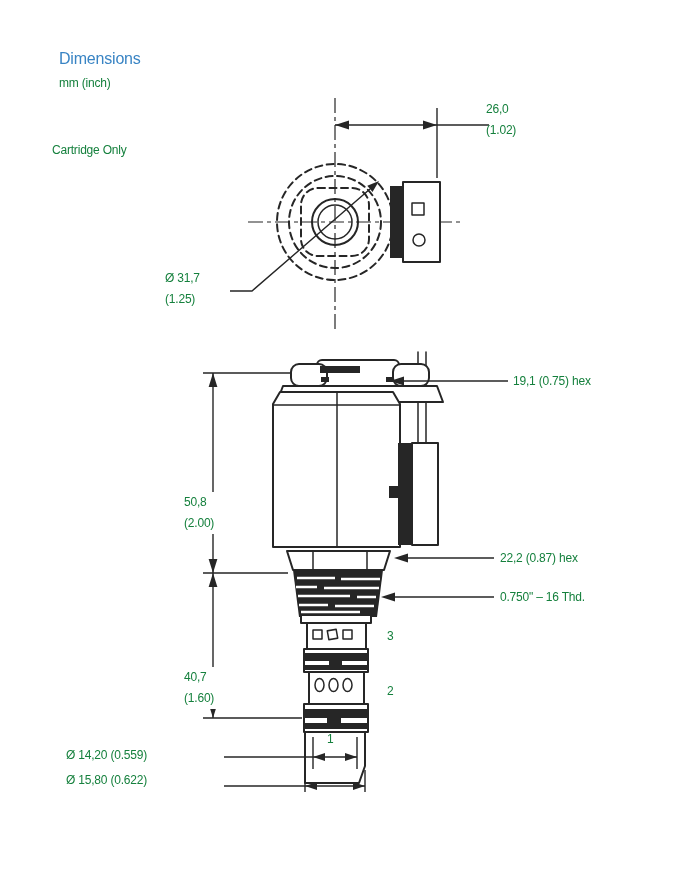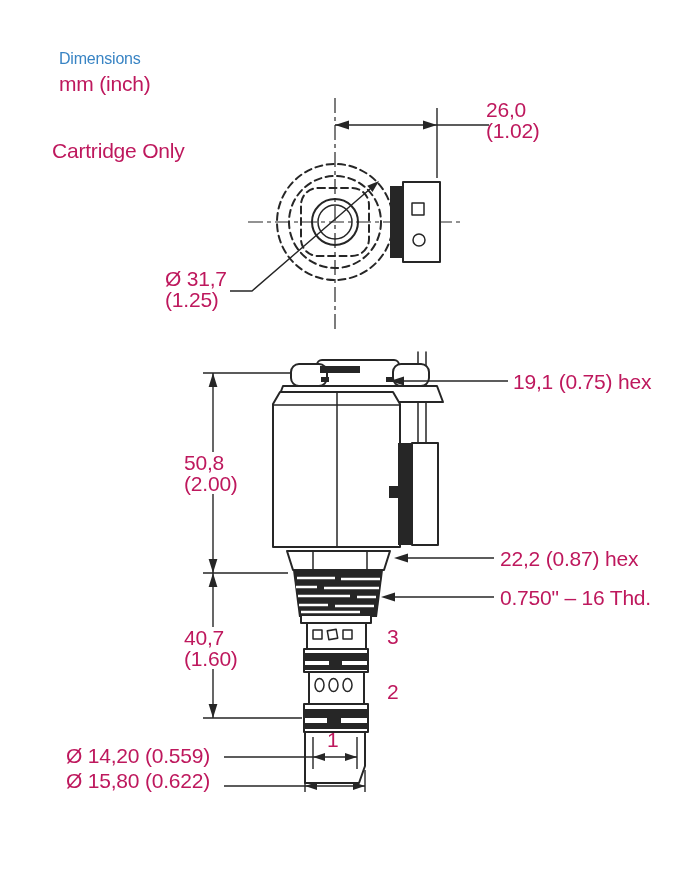--- a/index.html
+++ b/index.html
@@ -16,25 +16,25 @@
   .w   { fill:#ffffff; }
   .t   { stroke-width:1.5; }
   .dsh { stroke-dasharray:7 4.5; }
   .cl  { fill:none; stroke:#262626; stroke-width:1.2; stroke-dasharray:15 4 4 4; }
   .dim { fill:none; stroke:#262626; stroke-width:1.4; }
   .fl  { fill:#262626; stroke:none; }
   .thw { stroke:#ffffff; stroke-width:2.6; fill:none; }
 
   
   .lbl {
-    position:absolute; font-size:21px; line-height:21px; color:#be185d;
+    position:absolute; font-size:12px; line-height:21px; color:#15803d;
     letter-spacing:-0.2px; white-space:nowrap;
   }
   .ctr { }
-  .wbg { background:#ffffff; padding:0 3px; }
+  .wbg { background:#ffffff; padding:0 3px;margin-top:40px; }
   .heading { font-size:16px; color:#3984c4; }
 </style>
 </head>
 <body>
 
 <div id="page">
 
   <svg id="drawing" width="700" height="869" viewBox="0 0 700 869" xmlns="http://www.w3.org/2000/svg">
 
     <g>

